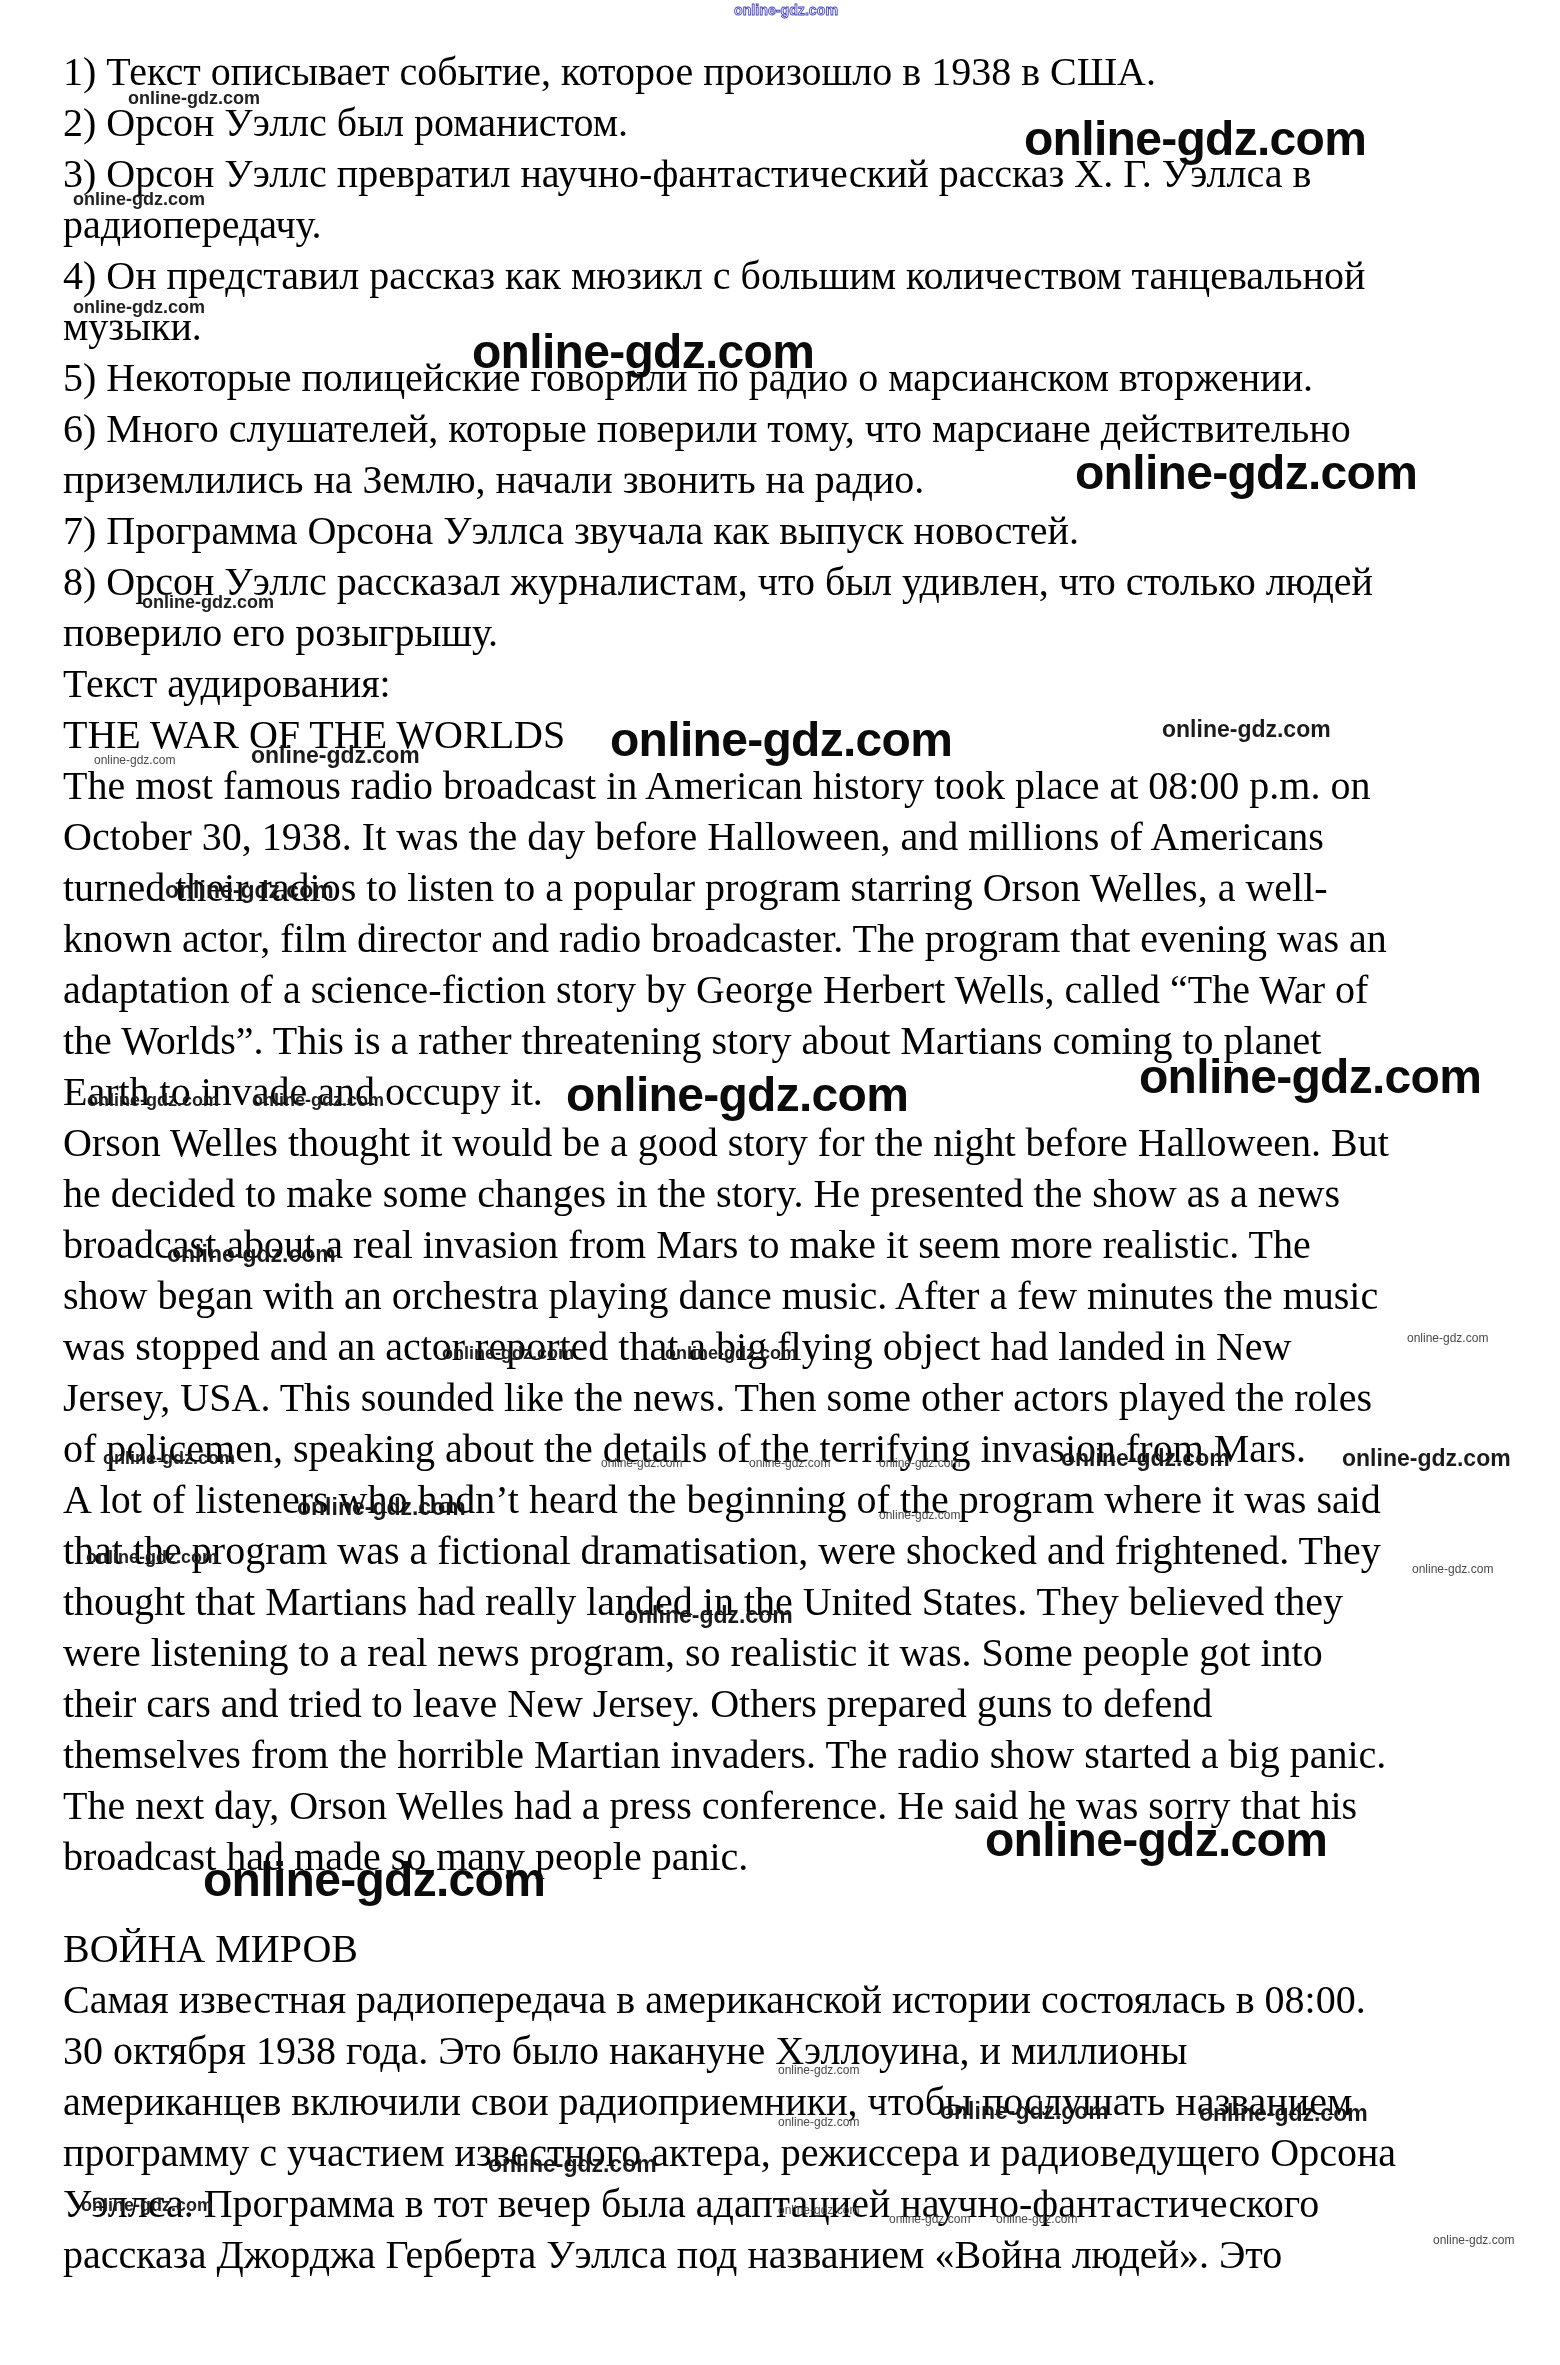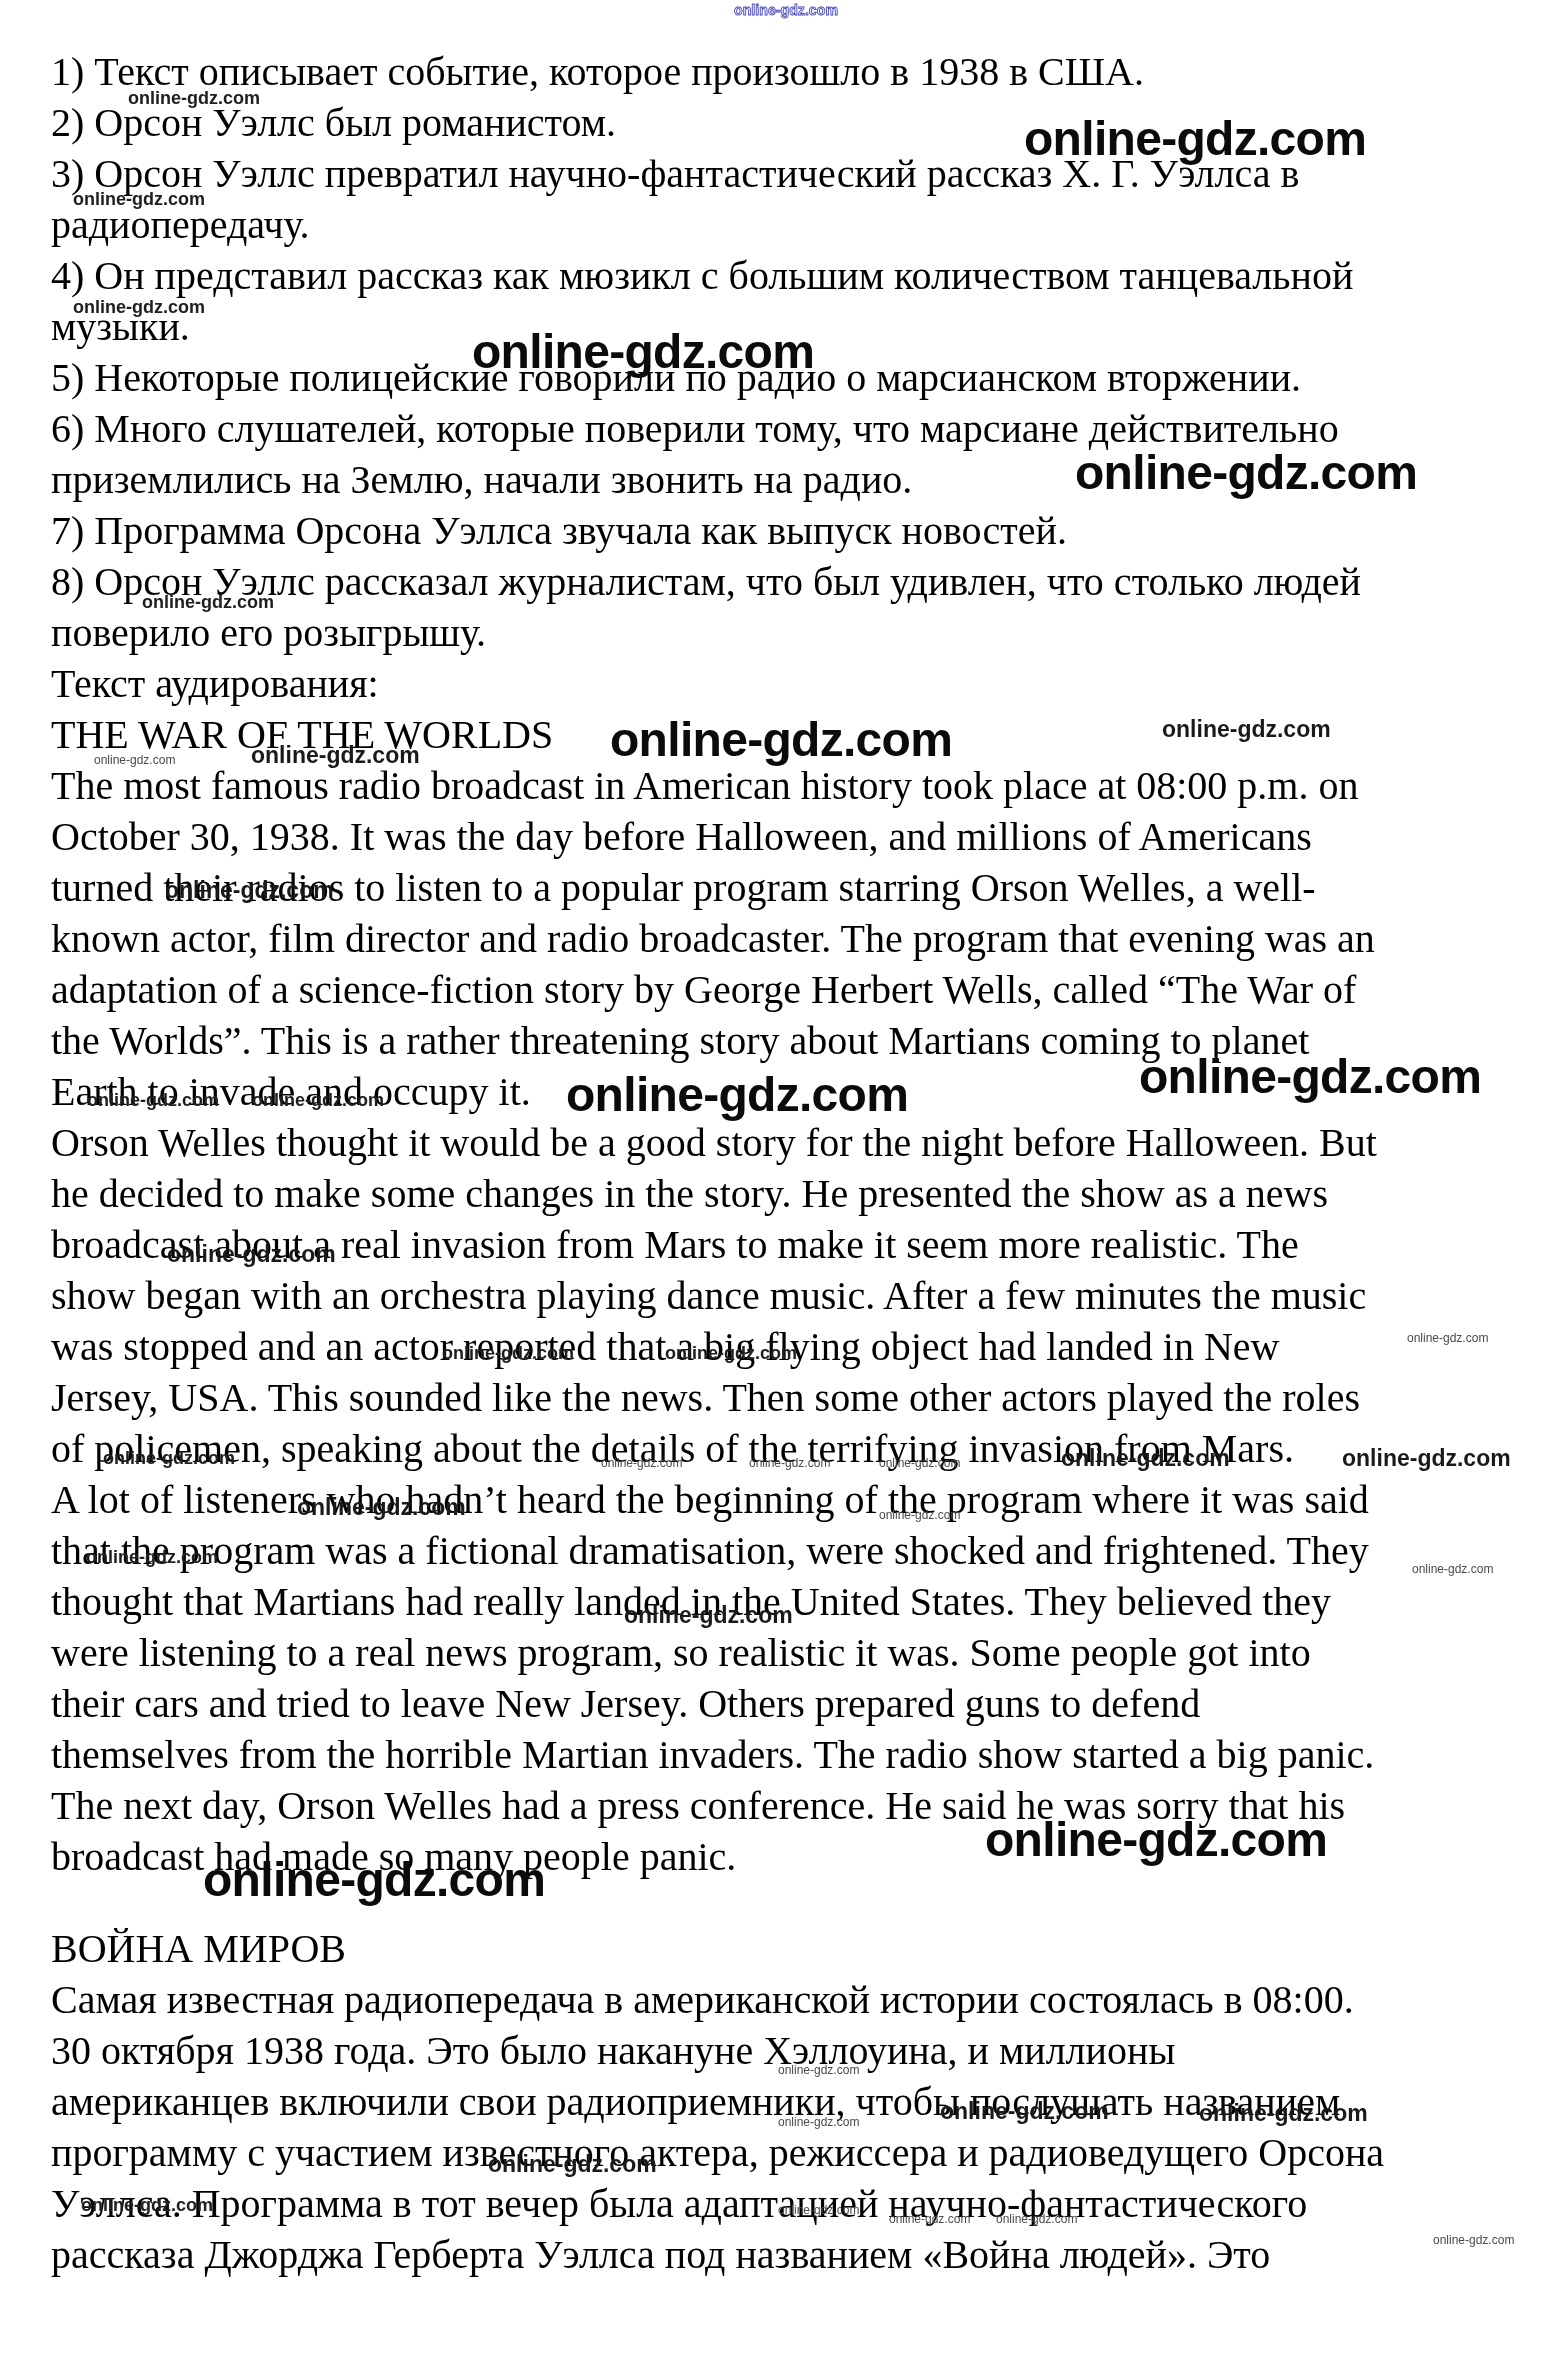--- a/index.html
+++ b/index.html
@@ -7,21 +7,21 @@
     position:relative;
     width:1561px;height:2366px;
     background:#ffffff;
     overflow:hidden;
     font-family:"Liberation Serif","DejaVu Serif",serif;
     color:#000000;
   }
   .flow{position:absolute;left:51px;font-size:40px;line-height:51px;}
   #flow-top{top:46px;}
   #flow-bottom{top:1923px;}
-  .line{white-space:nowrap;}
+  .line{white-space:nowrap;margin-left:12px;}
   .wm{
     position:absolute;
     font-family:Liberation Sans, sans-serif;
     white-space:nowrap;
     line-height:1.15;
   }
   .wm-huge{font-size:48px;font-weight:700;color:#0b0b0b;letter-spacing:-0.7px;}
   .wm-medium{font-size:23px;font-weight:600;color:#1a1a1a;}
   .wm-small{font-size:18px;font-weight:600;color:#202020;}
   .wm-tiny{font-size:12px;font-weight:500;color:#4a4a4a;}

